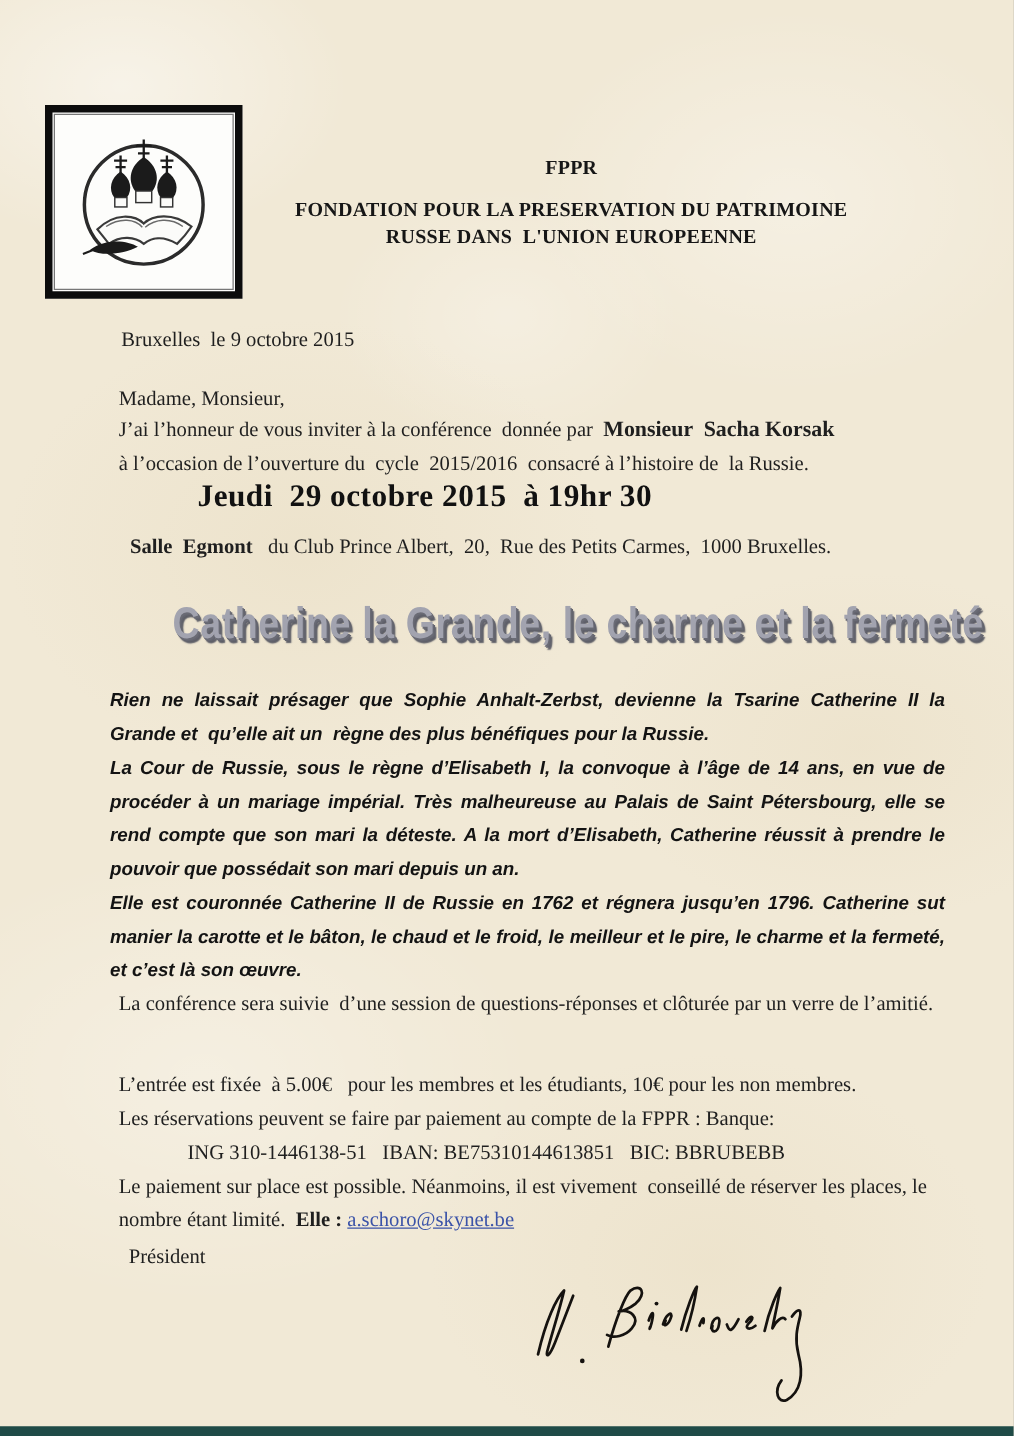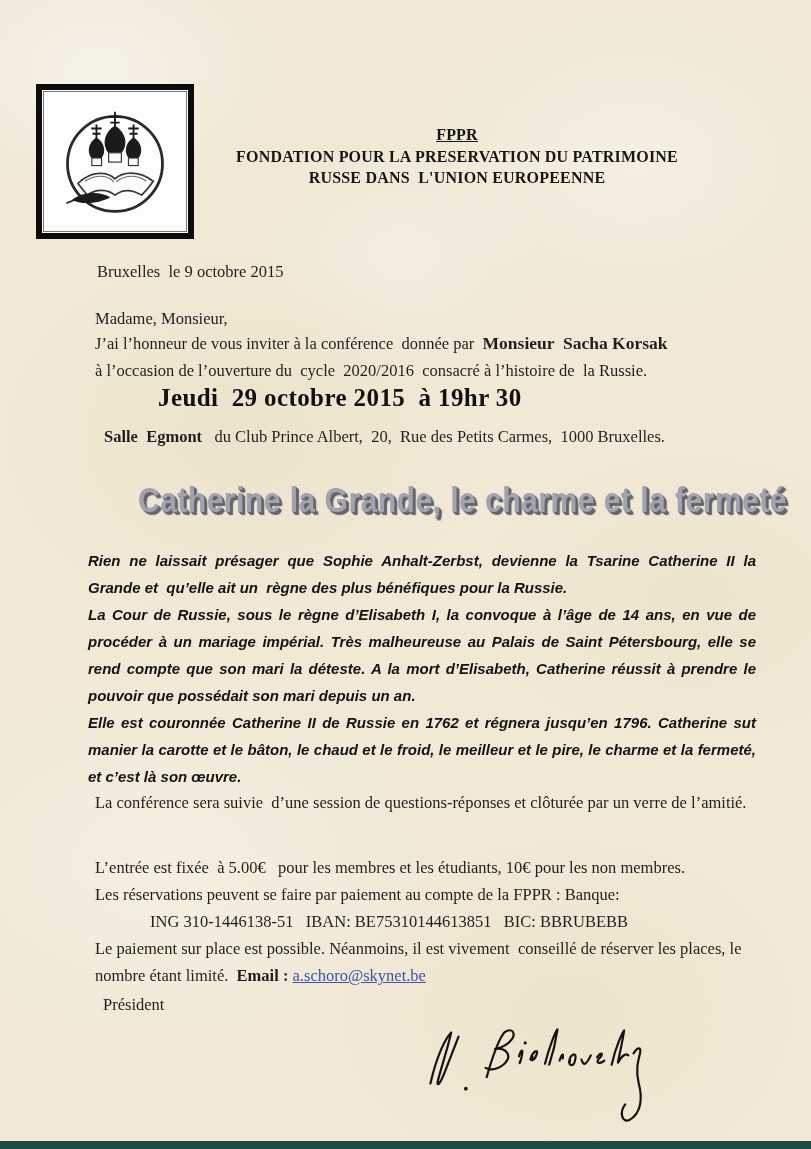--- a/index.html
+++ b/index.html
@@ -37,21 +37,21 @@
   
   .org-block{
     left:222px; top:124px; width:470px;
     text-align:center;
     font-weight:bold;
     font-size:16px;
     line-height:21px;
     letter-spacing:.2px;
     color:#161616;
   }
-  .org-acronym{margin-bottom:1px;text-decoration:underline;}
+  .org-acronym{margin-bottom:13px;}
 
   
   .serif{font-size:16.5px; line-height:27px;}
   .dateline{left:97px; top:258px;}
   .salutation{left:95px; top:305px;}
   .invite{left:95px; top:330px; width:690px;}
   .speaker{font-weight:bold; font-size:17.5px;}
   .event-datetime{
     left:158px; top:384px;
     font-size:25px; font-weight:bold; letter-spacing:.4px; color:#111;
@@ -132,21 +132,21 @@
     <div class="pre">FONDATION POUR LA PRESERVATION DU PATRIMOINE</div>
     <div class="pre">RUSSE DANS  L'UNION EUROPEENNE</div>
   </div>
 
   <div class="abs serif pre dateline">Bruxelles  le 9 octobre 2015</div>
 
   <div class="abs serif pre salutation">Madame, Monsieur,</div>
 
   <div class="abs serif invite">
     <div><span class="pre">J’ai l’honneur de vous inviter à la conférence  donnée par  </span><span class="speaker pre">Monsieur  Sacha Korsak</span></div>
-    <div class="pre">à l’occasion de l’ouverture du  cycle  2020/2016  consacré à l’histoire de  la Russie.</div>
+    <div class="pre">à l’occasion de l’ouverture du  cycle  2015/2016  consacré à l’histoire de  la Russie.</div>
   </div>
 
   <div class="abs pre event-datetime">Jeudi  29 octobre 2015  à 19hr 30</div>
 
   <div class="abs serif venue">
     <span class="venue-bold pre">Salle  Egmont</span><span class="pre">   du Club Prince Albert,  20,  Rue des Petits Carmes,  1000 Bruxelles.</span>
   </div>
 
   <div class="abs wordart">Catherine la Grande, le charme et la fermeté</div>
 
@@ -155,21 +155,21 @@
     <p class="pre">La Cour de Russie, sous le règne d’Elisabeth I, la convoque à l’âge de 14 ans, en vue de procéder à un mariage impérial. Très malheureuse au Palais de Saint Pétersbourg, elle se rend compte que son mari la déteste. A la mort d’Elisabeth, Catherine réussit à prendre le pouvoir que possédait son mari depuis un an.</p>
     <p class="pre">Elle est couronnée Catherine II de Russie en 1762 et régnera jusqu’en 1796. Catherine sut manier la carotte et le bâton, le chaud et le froid, le meilleur et le pire, le charme et la fermeté, et c’est là son œuvre.</p>
   </div>
 
   <div class="abs serif pre followup">La conférence sera suivie  d’une session de questions-réponses et clôturée par un verre de l’amitié.</div>
 
   <div class="abs serif pricing-block">
     <div class="pre">L’entrée est fixée  à 5.00€   pour les membres et les étudiants, 10€ pour les non membres.</div>
     <div class="pre">Les réservations peuvent se faire par paiement au compte de la FPPR : Banque:</div>
     <div class="pre bank-line">ING 310-1446138-51   IBAN: BE75310144613851   BIC: BBRUBEBB</div>
-    <div><span class="pre">Le paiement sur place est possible. Néanmoins, il est vivement  conseillé de réserver les places, le nombre étant limité.  </span><span class="email-label pre">Email : </span><a href="#" class="email-link">a.schoro@skynet.be</a></div>
+    <div><span class="pre">Le paiement sur place est possible. Néanmoins, il est vivement  conseillé de réserver les places, le nombre étant limité.  </span><span class="email-label pre">Elle : </span><a href="#" class="email-link">a.schoro@skynet.be</a></div>
   </div>
 
   <div class="abs serif closing-block">
     <div class="pre">Président</div>
   </div>
 
   <div class="abs signature">
     <svg viewBox="0 0 240 120">
       <g fill="none" stroke="#15120f" stroke-width="2.1" stroke-linecap="round" stroke-linejoin="round">
 

